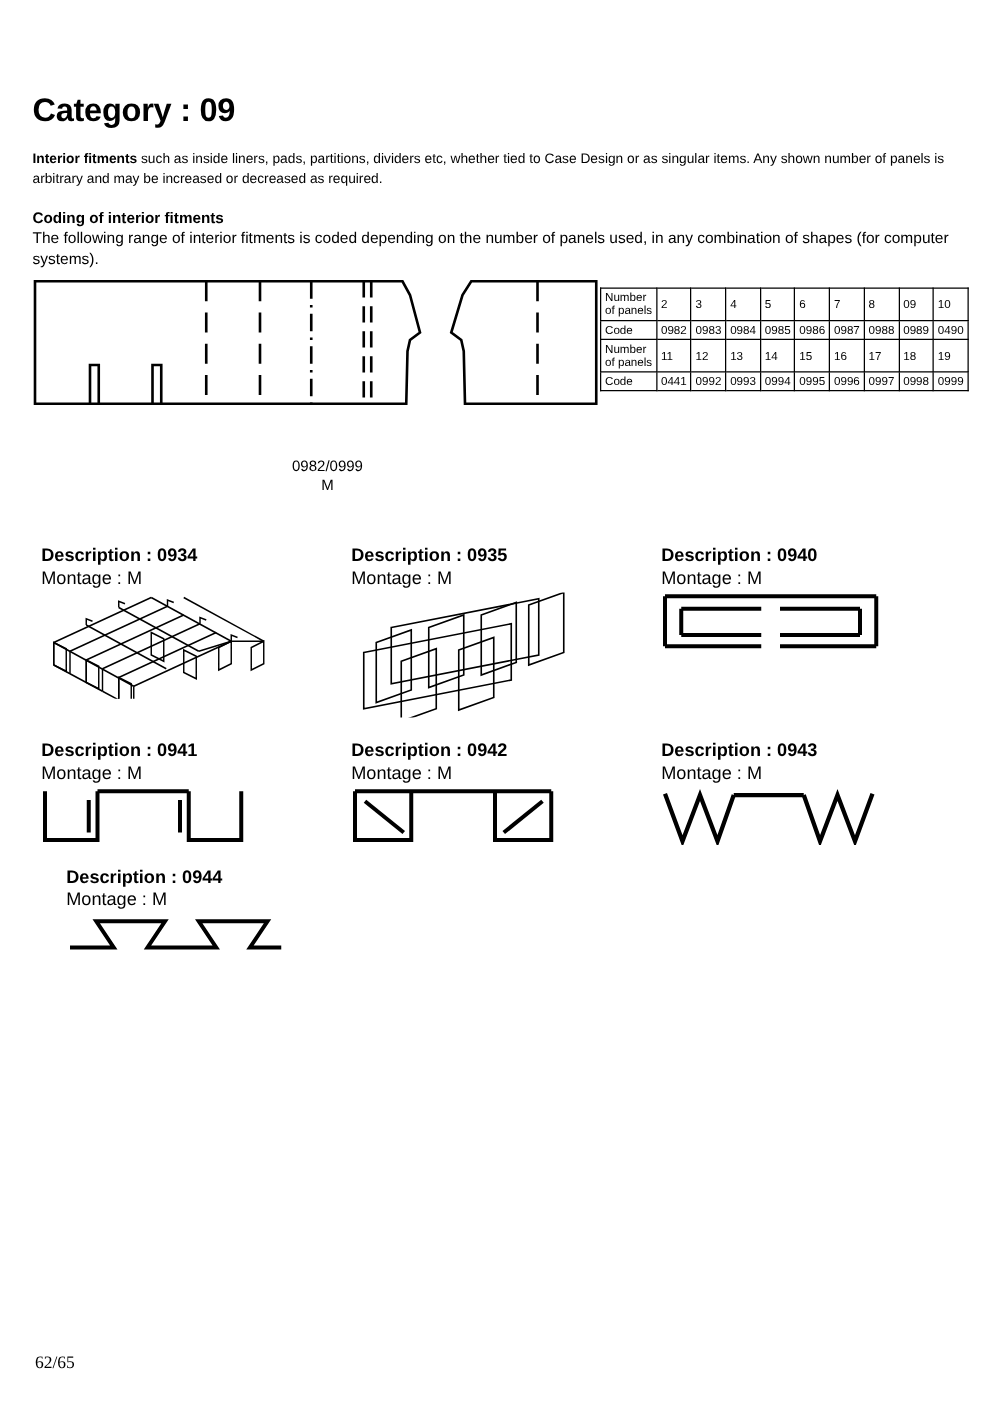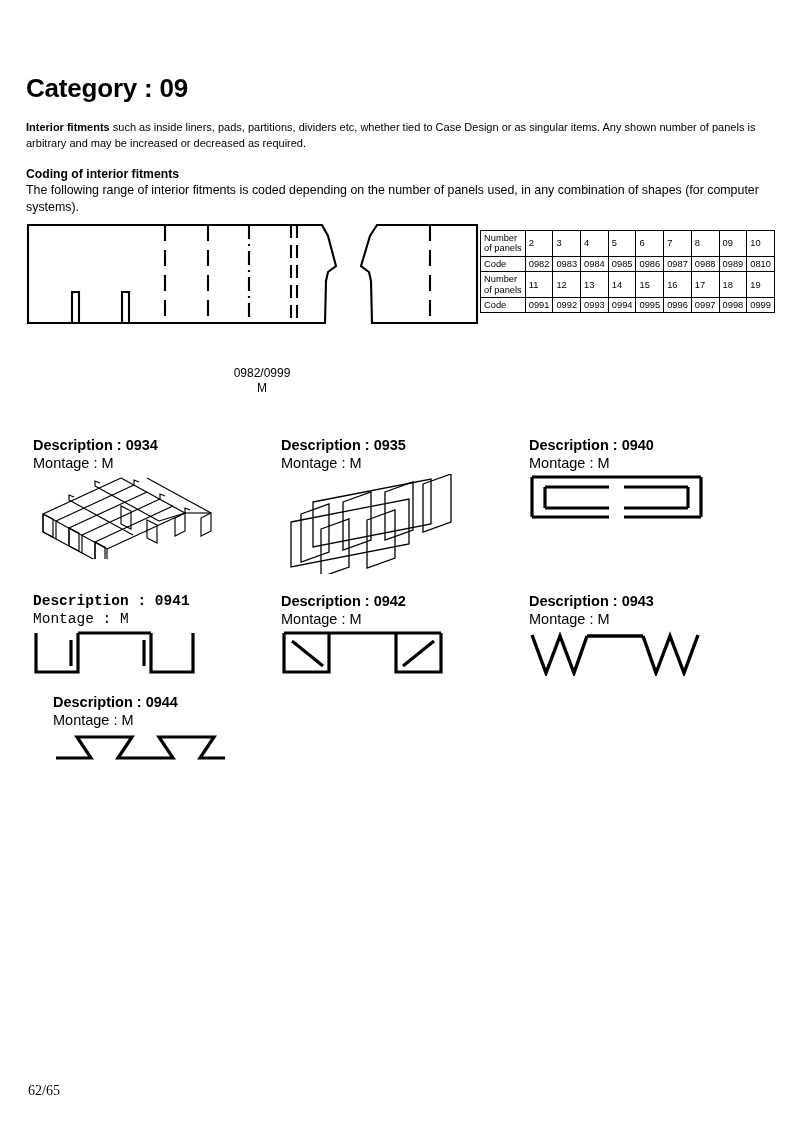--- a/index.html
+++ b/index.html
@@ -219,37 +219,37 @@
         <tr>
           <td class="rowhdr">Code</td>
           <td class="val">0982</td>
           <td class="val">0983</td>
           <td class="val">0984</td>
           <td class="val">0985</td>
           <td class="val">0986</td>
           <td class="val">0987</td>
           <td class="val">0988</td>
           <td class="val">0989</td>
-          <td class="val">0810</td>
+          <td class="val">0490</td>
         </tr>
         <tr>
           <td class="rowhdr"><span>Number</span><br><span>of panels</span></td>
           <td class="val">11</td>
           <td class="val">12</td>
           <td class="val">13</td>
           <td class="val">14</td>
           <td class="val">15</td>
           <td class="val">16</td>
           <td class="val">17</td>
           <td class="val">18</td>
           <td class="val">19</td>
         </tr>
         <tr>
           <td class="rowhdr">Code</td>
-          <td class="val">0991</td>
+          <td class="val">0441</td>
           <td class="val">0992</td>
           <td class="val">0993</td>
           <td class="val">0994</td>
           <td class="val">0995</td>
           <td class="val">0996</td>
           <td class="val">0997</td>
           <td class="val">0998</td>
           <td class="val">0999</td>
         </tr>
       </tbody>
@@ -352,21 +352,21 @@
           <path d="M16,34 L80,34"></path>
 
           <path d="M95,13 L159,13"></path>
           <path d="M159,13 L159,34"></path>
           <path d="M95,34 L159,34"></path>
         </g>
       </svg>
     </div>
   </div>
 
-  <div class="item" style="left:33px; top:592px;font-family:Liberation Mono, monospace;">
+  <div class="item" style="left:33px; top:592px;">
     <div class="desc">Description : 0941</div>
     <div class="montage">Montage : M</div>
     <div class="fig">
       <svg width="175" height="46" viewBox="0 0 175 46" xmlns="http://www.w3.org/2000/svg">
         <g fill="none" stroke="#000" stroke-width="3.2" stroke-linejoin="miter" stroke-linecap="butt">
 
           <path d="M3,3 L3,42 L45,42 L45,3"></path>
 
           <path d="M45,3 L118,3"></path>
 

